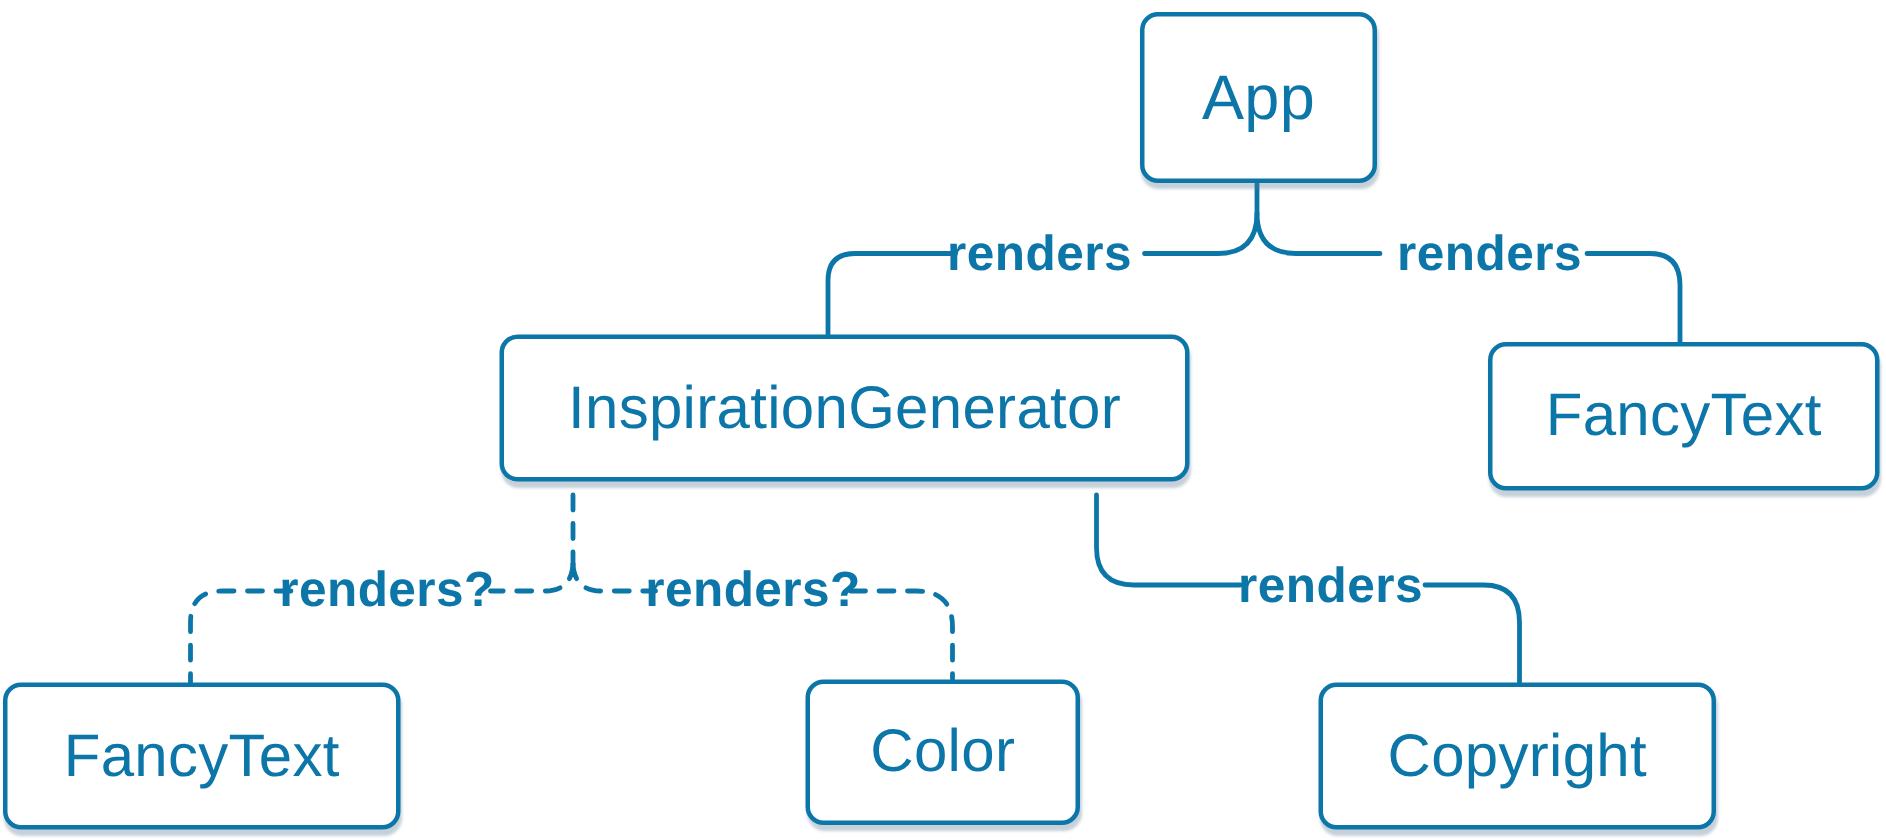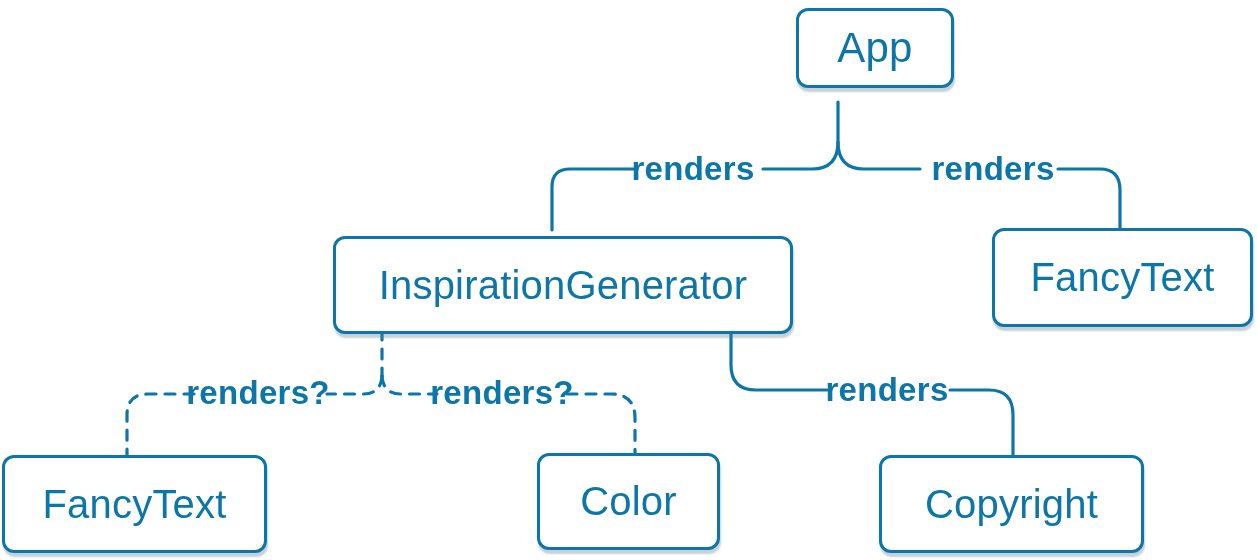--- a/index.html
+++ b/index.html
@@ -87,23 +87,23 @@
 
     <path class="dashed" d="M 567 394 L 611 394 Q 635 394 635 418 L 635 453"></path>
   </svg>
 
   <div class="edge-label" style="left:693px; top:169px;">renders</div>
   <div class="edge-label" style="left:993px; top:169px;">renders</div>
   <div class="edge-label" style="left:258px; top:393px;">renders?</div>
   <div class="edge-label" style="left:502px; top:393px;">renders?</div>
   <div class="edge-label" style="left:887px; top:390px;">renders</div>
 
-  <div class="node app" style="left:796px; top:8px; width:158px; height:80px;">App</div>
+  <div class="node app" style="left:760px; top:8px; width:158px; height:114px;">App</div>
 
-  <div class="node" style="left:333px; top:236px; width:460px; height:98px;">InspirationGenerator</div>
+  <div class="node" style="left:333px; top:223px; width:460px; height:98px;">InspirationGenerator</div>
 
   <div class="node" style="left:992px; top:228px; width:261px; height:99px;">FancyText</div>
 
   <div class="node" style="left:2px; top:455px; width:265px; height:98px;">FancyText</div>
 
   <div class="node" style="left:537px; top:453px; width:183px; height:97px;">Color</div>
 
   <div class="node" style="left:879px; top:455px; width:265px; height:98px;">Copyright</div>
 
 </div>

